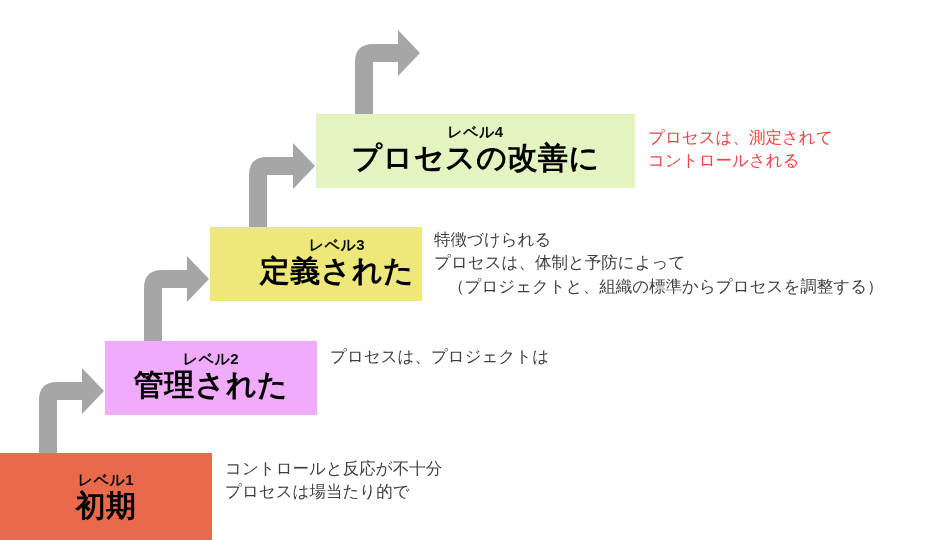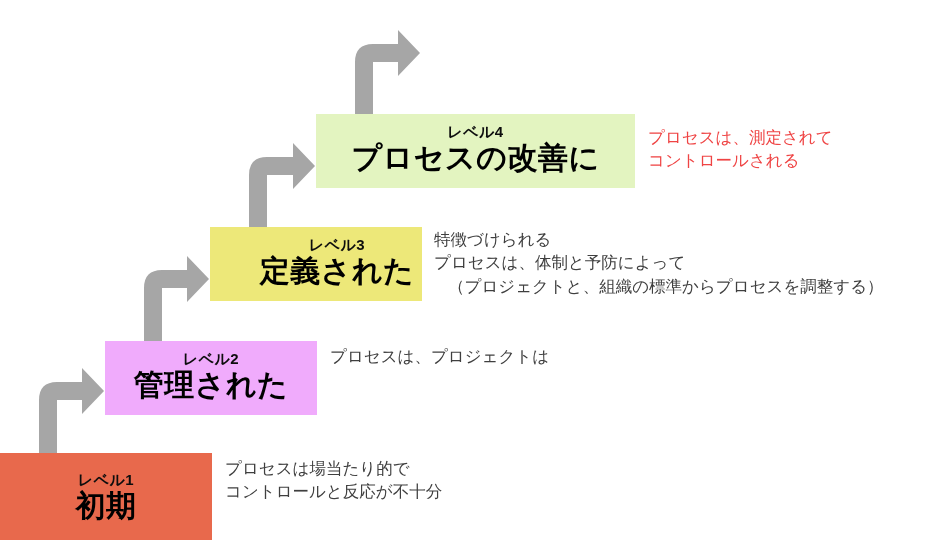--- a/index.html
+++ b/index.html
@@ -184,17 +184,17 @@
   </div>
   <div class="level-desc" id="desc-2" style="color: rgb(63, 63, 63);">
     <span class="desc-line">プロセスは、プロジェクトは</span>
   </div>
 
   <div class="level-box" id="level-1" style="background: rgb(232, 105, 76);">
     <span class="level-tag">レベル1</span>
     <span class="level-title">初期</span>
   </div>
   <div class="level-desc" id="desc-1" style="color: rgb(63, 63, 63);">
+    <span class="desc-line">コントロールと反応が不十分</span>
     <span class="desc-line">プロセスは場当たり的で</span>
-    <span class="desc-line">コントロールと反応が不十分</span>
   </div>
 
 </div>
 
 </body></html>

